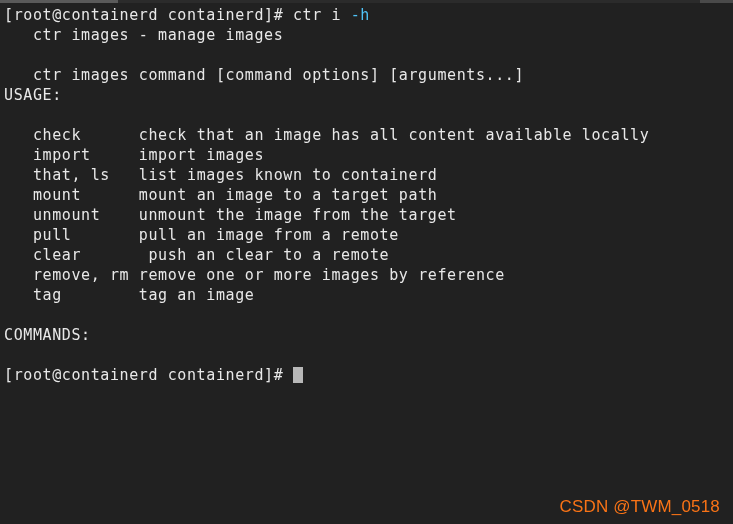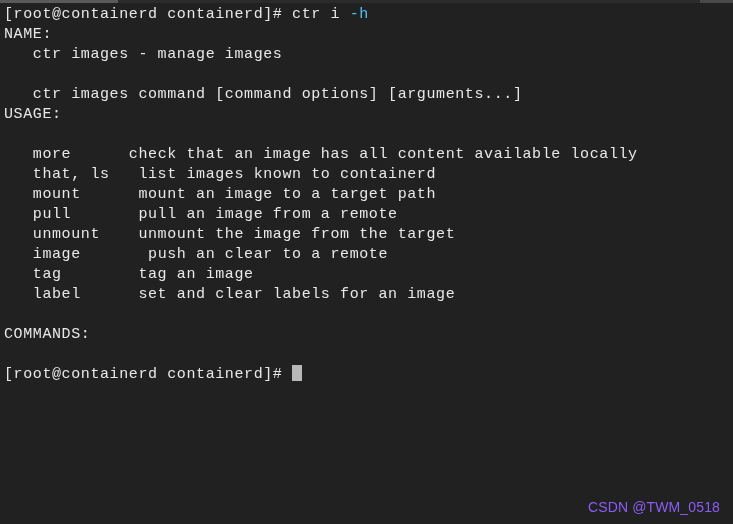--- a/index.html
+++ b/index.html
@@ -52,21 +52,20 @@
     top: 5px;
     left: 4px;
     right: 0;
     bottom: 0;
   }
 
   .line {
     height: 20px;
     white-space: pre;
     letter-spacing: 0.04em;
-    font-family: Liberation Mono, monospace;
   }
 
   .line.blank {
     height: 20px;
   }
 
   .fg-default { color: #e8e8e8; }
   .fg-cyan    { color: #4fc3f7; }
 
   .cursor {
@@ -75,59 +74,59 @@
     height: 16px;
     background: #b8b8b8;
     vertical-align: -3px;
   }
 
   .watermark {
     position: absolute;
     right: 13px;
     bottom: 7px;
     font-family: "Liberation Sans", sans-serif;
-    font-size: 14px;
+    font-size: 17px;
     line-height: 20px;
-    color: #8b5cf6;
+    color: #f97316;
     letter-spacing: 0.01em;
     white-space: pre;
   }
 </style>
 </head>
 <body>
 
 <div id="terminal">
 
   <div class="top-edge"></div>
   <div class="top-edge-left"></div>
   <div class="top-edge-right"></div>
 
   <div class="screen">
 
     <div class="line"><span class="fg-default">[root@containerd containerd]# ctr i </span><span class="fg-cyan">-h</span></div>
 
-    <div class="line">NAME:</div>
     <div class="line">   ctr images - manage images</div>
 
     <div class="line blank"></div>
 
     <div class="line">   ctr images command [command options] [arguments...]</div>
     <div class="line">USAGE:</div>
 
     <div class="line blank"></div>
 
     <div id="commands-list">
-        <div class="line"><span class="fg-default">   more      </span><span class="fg-default">check that an image has all content available locally</span></div>
+        <div class="line"><span class="fg-default">   check      </span><span class="fg-default">check that an image has all content available locally</span></div>
+        <div class="line"><span class="fg-default">   import     </span><span class="fg-default">import images</span></div>
         <div class="line"><span class="fg-default">   that, ls   </span><span class="fg-default">list images known to containerd</span></div>
         <div class="line"><span class="fg-default">   mount      </span><span class="fg-default">mount an image to a target path</span></div>
+        <div class="line"><span class="fg-default">   unmount    </span><span class="fg-default">unmount the image from the target</span></div>
         <div class="line"><span class="fg-default">   pull       </span><span class="fg-default">pull an image from a remote</span></div>
-        <div class="line"><span class="fg-default">   unmount    </span><span class="fg-default">unmount the image from the target</span></div>
-        <div class="line"><span class="fg-default">   image       </span><span class="fg-default">push an clear to a remote</span></div>
+        <div class="line"><span class="fg-default">   clear       </span><span class="fg-default">push an clear to a remote</span></div>
+        <div class="line"><span class="fg-default">   remove, rm </span><span class="fg-default">remove one or more images by reference</span></div>
         <div class="line"><span class="fg-default">   tag        </span><span class="fg-default">tag an image</span></div>
-        <div class="line"><span class="fg-default">   label      </span><span class="fg-default">set and clear labels for an image</span></div>
       </div>
 
     <div class="line blank"></div>
 
     <div class="line">COMMANDS:</div>
 
     <div class="line blank"></div>
 
     <div class="line"><span class="fg-default">[root@containerd containerd]# </span><span class="cursor"></span></div>
 

